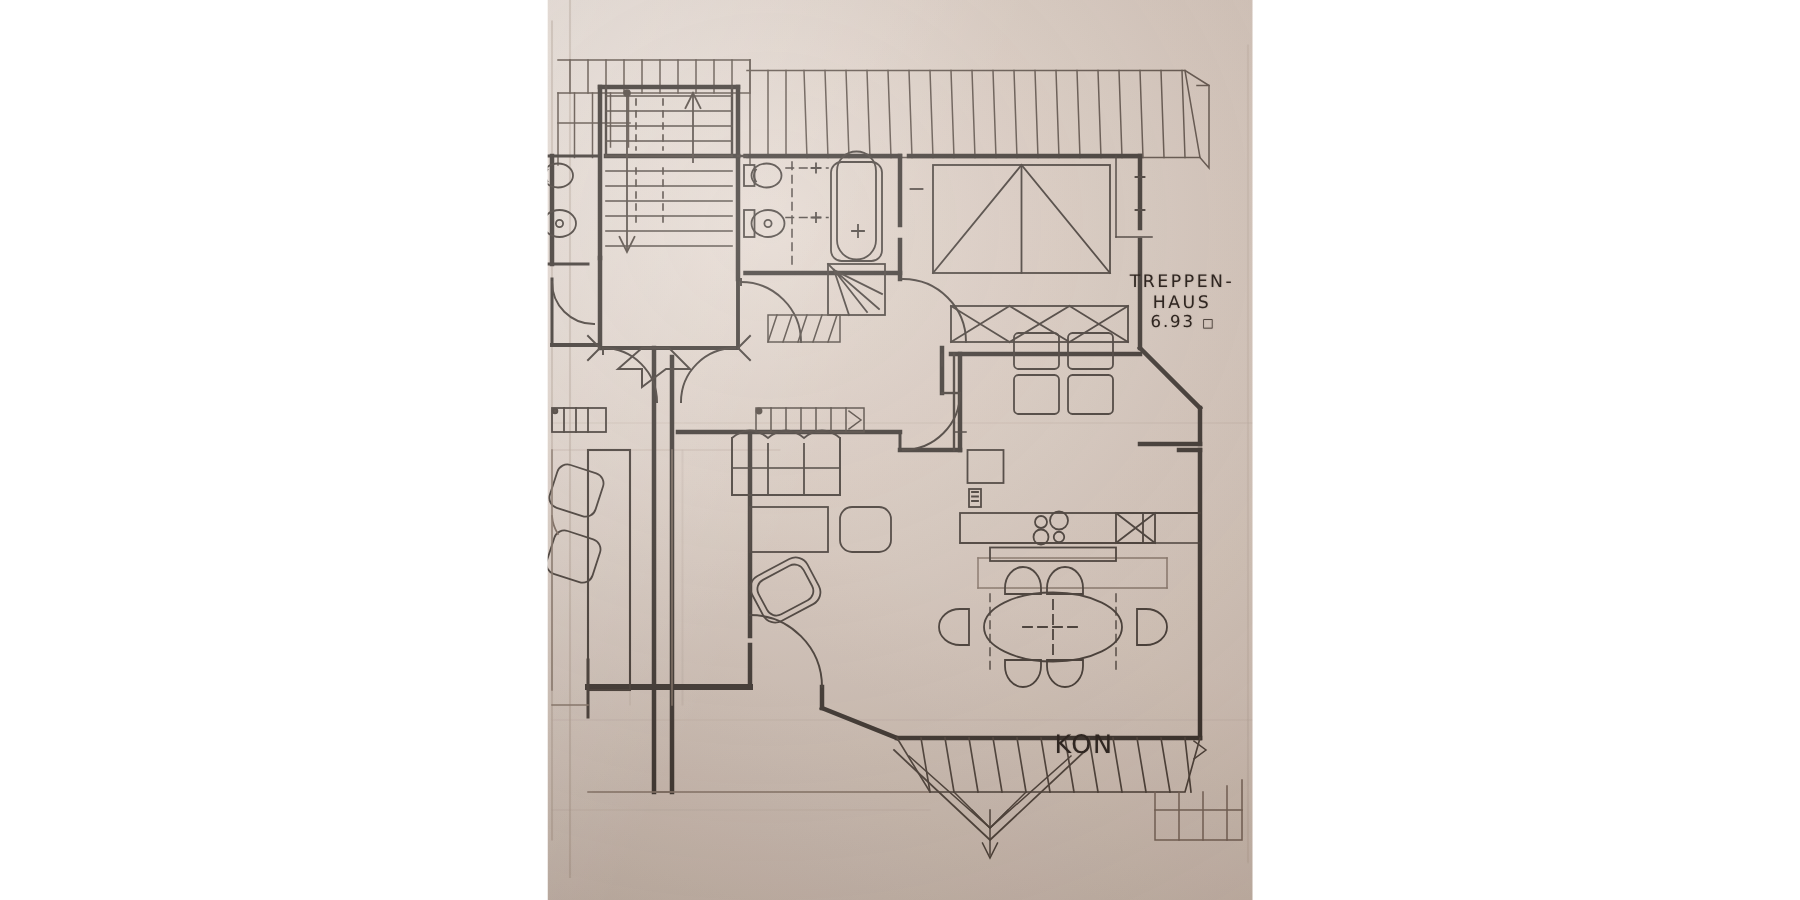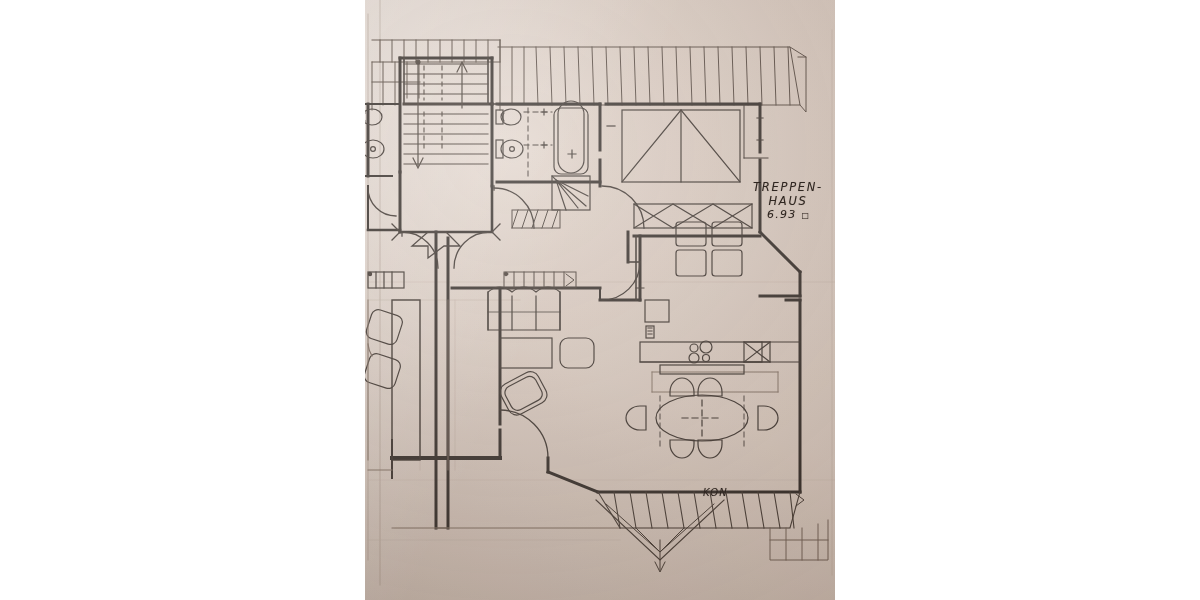--- a/index.html
+++ b/index.html
@@ -6,37 +6,37 @@
   body{width:1200px;height:600px;overflow:hidden;
        font-family:"Liberation Sans", sans-serif;}
   #stage{position:relative;width:1200px;height:600px;background:#ffffff;}
 
   
   #sheet{position:absolute;left:365px;top:0;width:490px;height:600px;
          background:#e6d7cc;
          background-image:
            linear-gradient(115deg, rgba(255,255,255,.40) 0%, rgba(255,255,255,0) 42%),
            linear-gradient(200deg, rgba(120,95,80,.10) 60%, rgba(80,60,48,.20) 100%);
-         overflow:hidden;font-style:italic;}
+         overflow:hidden;}
   
   #sheet:after{content:"";position:absolute;inset:0;pointer-events:none;
         background:radial-gradient(120% 90% at 30% 25%, rgba(255,255,255,.30), rgba(90,70,58,.22) 100%);}
 
   
   #draw{position:absolute;left:-365px;top:0;width:1200px;height:600px;}
 
   
   .lbl{position:absolute;z-index:5;color:#2f2621;text-align:center;
        font-family:"DejaVu Sans", sans-serif;font-size:11.5px;
        letter-spacing:1.7px;line-height:14px;white-space:nowrap;
        text-shadow:0 0 1px rgba(60,45,35,.30);}
   .lbl .area{letter-spacing:1.3px;font-size:11px;}
   .lbl .sq{font-size:8px;letter-spacing:0;}
   .note{position:absolute;z-index:5;color:#2f2621;
-        font-family:"DejaVu Sans", sans-serif;font-size:10px;
+        font-family:"DejaVu Sans", sans-serif;font-size:17px;
         letter-spacing:1px;white-space:nowrap;
         text-shadow:0 0 1px rgba(60,45,35,.30);}
 
   #lbl-treppenhaus{left:368px;top:180px;width:110px;}
   #lbl-balkon-left{left:338px;top:487px;}
 </style>
 </head>
 <body>
 
 <div id="stage">

